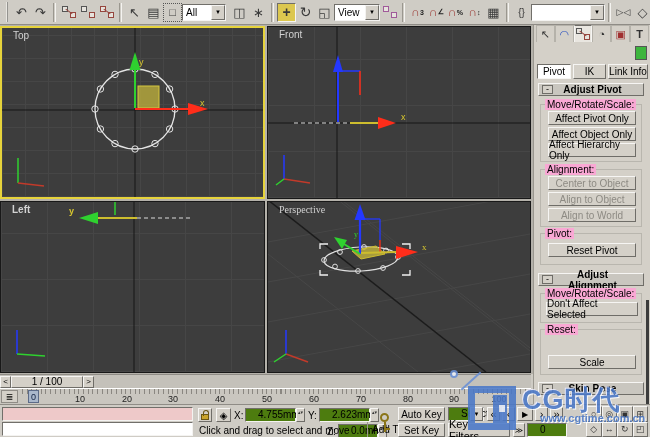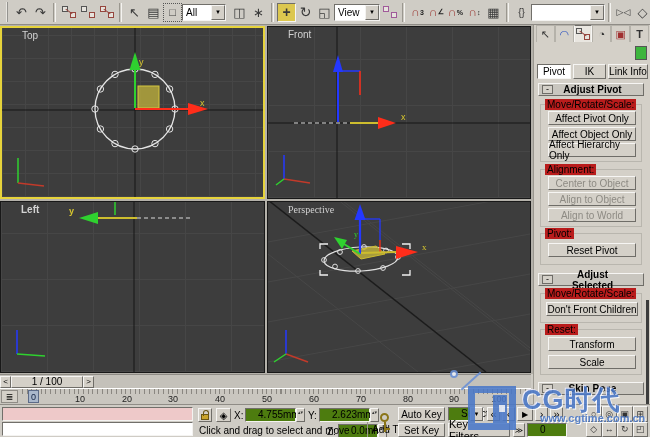--- a/index.html
+++ b/index.html
@@ -28,21 +28,21 @@
 
   
   .vparea { position:absolute; left:0; top:25px; width:533px; height:349px; background:#b4b1aa; }
   .vp { position:absolute; background:#3d3d3d; overflow:hidden; }
   .vp.gridS { background-image:
       repeating-linear-gradient(0deg,#464646 0 1px,transparent 1px 23px),
       repeating-linear-gradient(90deg,#464646 0 1px,transparent 1px 23px); background-color:#3d3d3d; }
   .vp.gridL { background-image:
       repeating-linear-gradient(0deg,#464646 0 1px,transparent 1px 46px),
       repeating-linear-gradient(90deg,#464646 0 1px,transparent 1px 46px); background-color:#3d3d3d; }
-  .vp-label { position:absolute; left:20px; top:2px; color:#d2d2d2; font-size:10px; z-index:3; }
+  .vp-label { position:absolute; left:11px; top:2px; color:#d2d2d2; font-size:10px; z-index:3; }
   .vp svg { position:absolute; left:0; top:0; z-index:2; }
   #vp-top { left:0; top:1px; width:265px; height:173px; border:2px solid #e6d33b; }
   #vp-front { left:267px; top:1px; width:264px; height:173px; border:1px solid #181818; }
   #vp-left { left:0; top:176px; width:265px; height:172px; border:1px solid #181818;font-weight:bold; }
   #vp-persp { left:267px; top:176px; width:264px; height:172px; border:1px solid #181818;font-family:Liberation Serif, serif; }
 
   
   .rpanel { position:absolute; left:533px; top:25px; width:117px; height:379px;
             background:#d4d0c8; border-left:1px solid #9a978f; font-size:10px; }
   .ctabs { position:absolute; left:2px; top:0; width:113px; height:18px; display:flex; }
@@ -55,21 +55,21 @@
   .ptab { position:absolute; top:39px; height:15px; background:#d4d0c8; border:1px solid;
           border-color:#f6f5f3 #6f6d68 #6f6d68 #f6f5f3; display:flex; align-items:center; justify-content:center; }
   .ptab.active { background:#fff; border-color:#6f6d68 #f6f5f3 #f6f5f3 #6f6d68; }
   .rollout { position:absolute; left:4px; width:106px; height:13px; background:#c9c6bf;
              border:1px solid; border-color:#f6f5f3 #6f6d68 #6f6d68 #f6f5f3;
              display:flex; align-items:center; font-weight:bold; font-size:10px; }
   .rollout .minus { width:11px; height:9px; margin:0 3px; border:1px solid #6f6d68; background:#d4d0c8;
                     font-weight:normal; font-size:9px; line-height:7px; text-align:center; }
   .rollout .rtitle { flex:1; text-align:center; margin-right:14px; }
   .fset { position:absolute; left:6px; width:102px; border:1px groove #b9b6ae; }
-  .fset .legend { position:absolute; left:4px; top:-6px; background:#b91c1c; padding:0 2px; font-size:10px; }
+  .fset .legend { position:absolute; left:4px; top:-6px; background:#f9a8d4; padding:0 2px; font-size:10px; }
   .pbtn { position:absolute; left:13px; width:76px; height:14px; background:#d4d0c8;
           border:1px solid; border-color:#f6f5f3 #6f6d68 #6f6d68 #f6f5f3;
           display:flex; align-items:center; justify-content:center; font-size:10px; }
   .pbtn.disabled { color:#8d8a83; }
   .rscroll { position:absolute; right:1px; top:275px; width:3px; height:104px; background:#3c3c3c; }
 
   
   .tslider { position:absolute; left:0; top:374px; width:531px; height:14px;
              background:#c4c1ba; border-top:1px solid #8f8c86; display:flex; align-items:center; }
   .ts-arrow { width:11px; height:12px; background:#d4d0c8; border:1px solid;
@@ -374,31 +374,30 @@
     <div class="pbtn disabled" style="top:151px;left:14px;width:88px">Center to Object</div>
     <div class="pbtn disabled" style="top:183px;left:14px;width:88px">Align to World</div>
 
     <div class="fset" style="top:208px;height:32px">
       <span class="legend">Pivot:</span>
     </div>
     <div class="pbtn" style="top:218px;left:14px;width:88px">Reset Pivot</div>
 
     <div class="rollout" style="top:248px">
       <span class="minus">-</span>
-      <span class="rtitle">Adjust Selected</span>
+      <span class="rtitle">Adjust Alignment</span>
     </div>
     <div class="fset" style="top:268px;height:30px">
       <span class="legend">Move/Rotate/Scale:</span>
     </div>
-    <div class="pbtn" style="top:277px;left:12px;width:92px">Don't Front Children</div>
+    <div class="pbtn" style="top:277px;left:12px;width:92px">Don't Affect Selected</div>
 
     <div class="fset" style="top:304px;height:46px">
       <span class="legend">Reset:</span>
     </div>
-    <div class="pbtn" style="top:312px;left:14px;width:88px">Transform</div>
     <div class="pbtn" style="top:330px;left:14px;width:88px">Scale</div>
 
     <div class="rollout" style="top:357px">
       <span class="minus">-</span>
       <span class="rtitle">Skin Pose</span>
     </div>
     <div class="rscroll"></div>
   </div>
 
   <div class="tslider">

